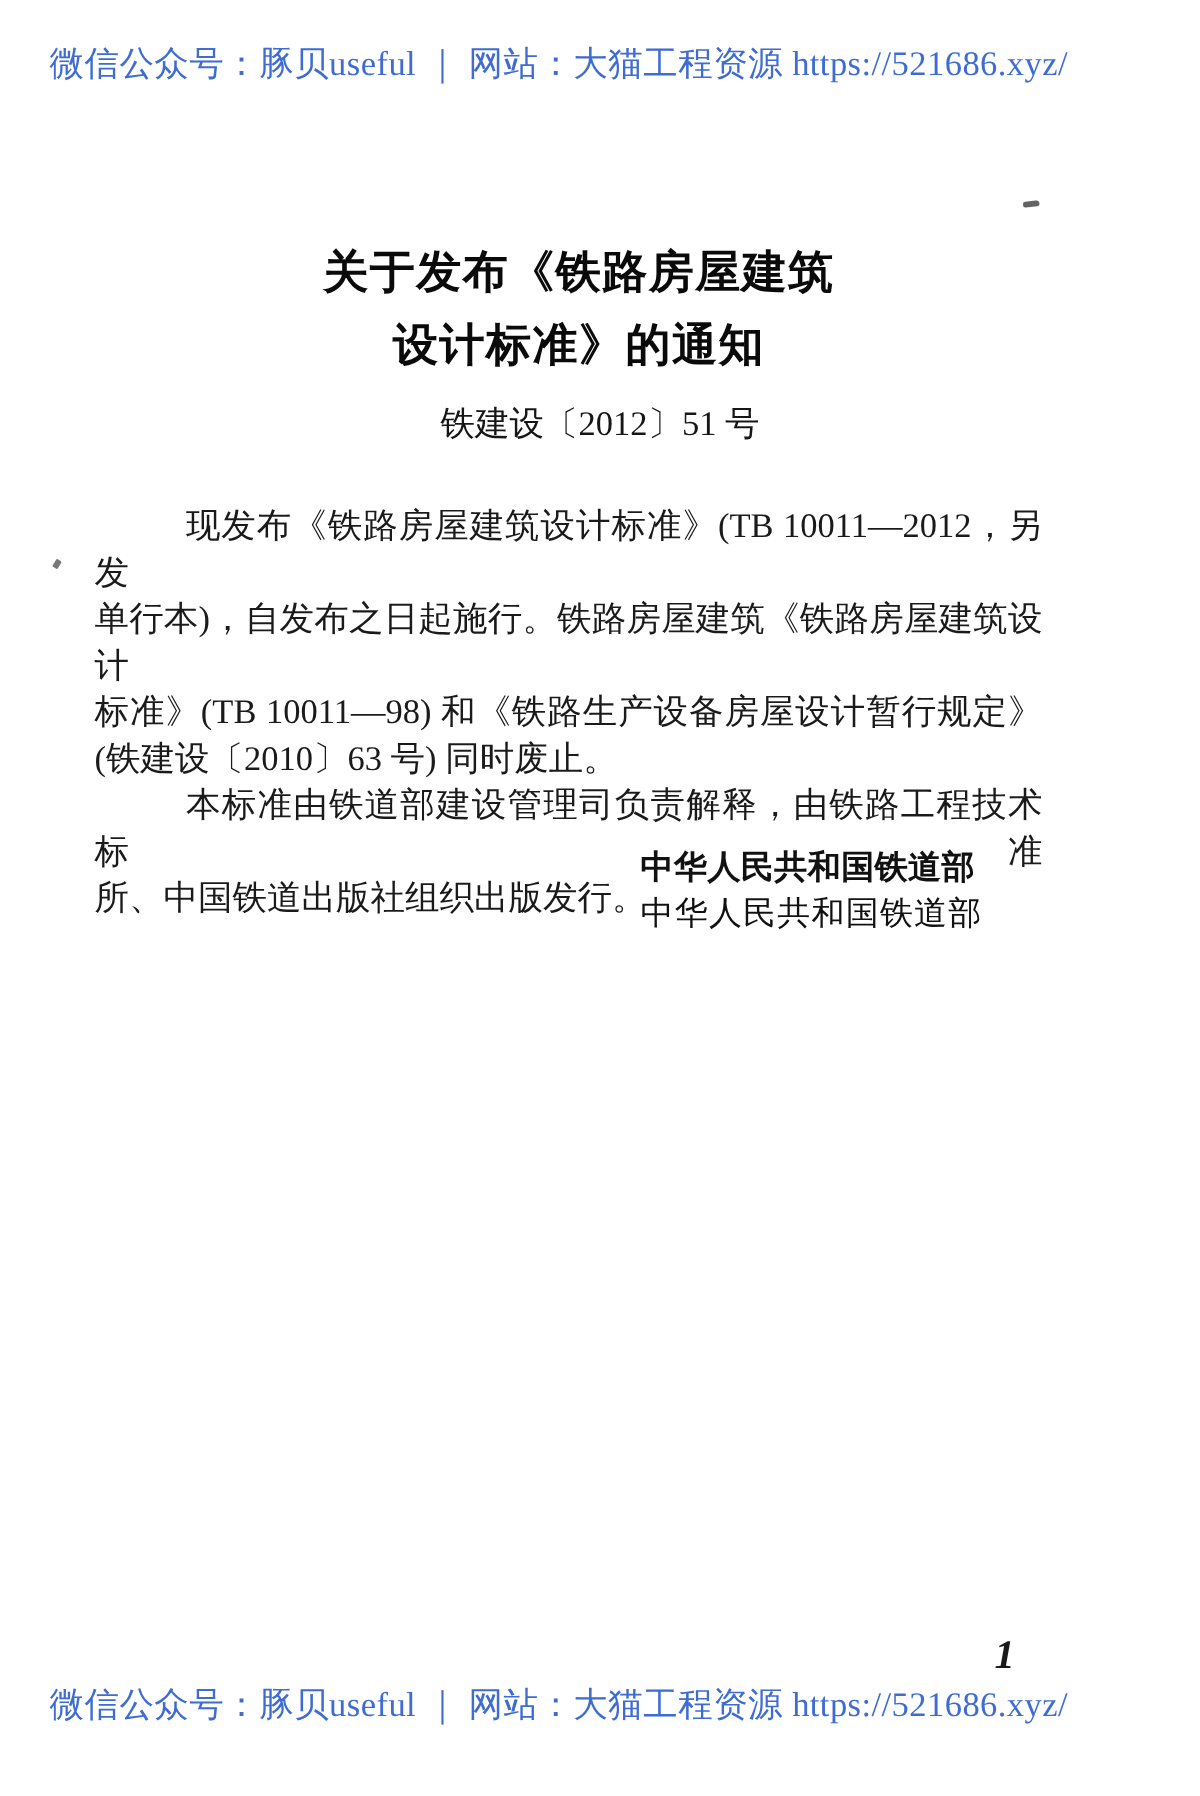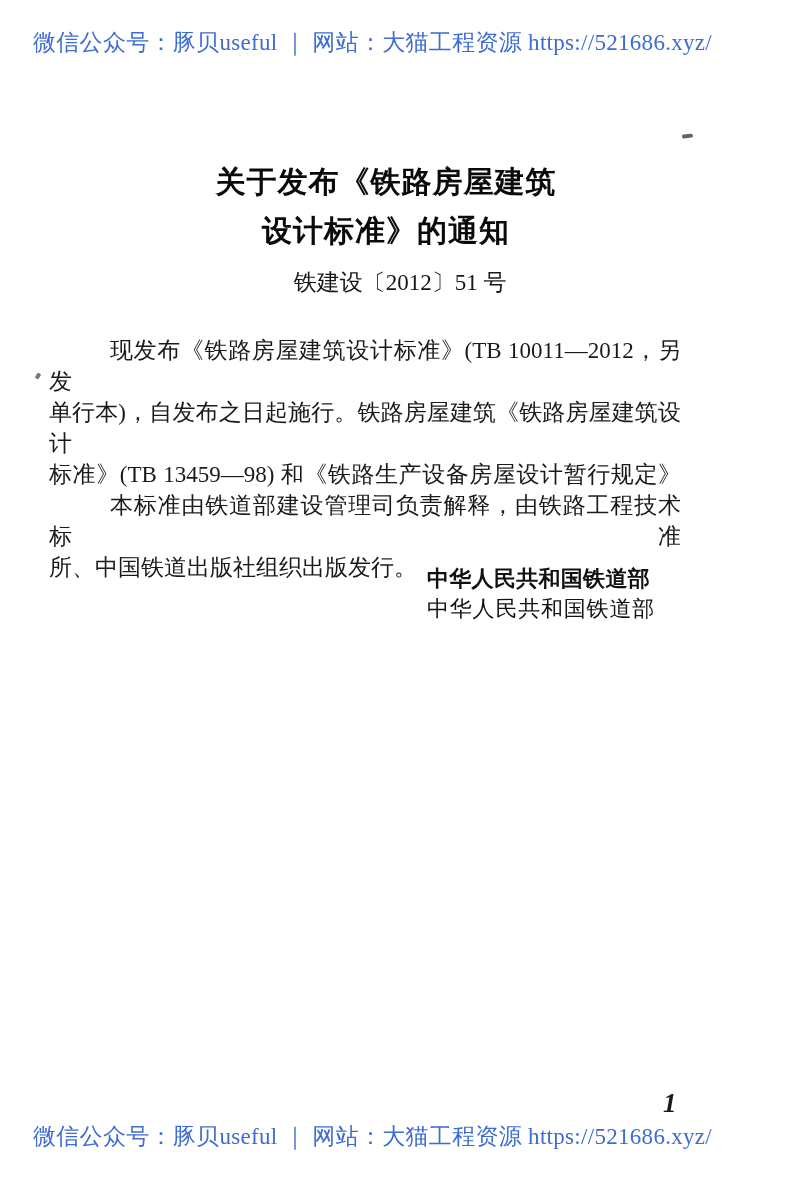--- a/index.html
+++ b/index.html
@@ -49,21 +49,21 @@
     left: 0;
     width: 800px;
     text-align: center;
     font-size: 23px;
     line-height: 30px;
     color: #161616;
   }
   .body-text {
     position: absolute;
     top: 335px;
-    left: 49px;
+    left: 63px;
     width: 632px;
     font-size: 23px;
     line-height: 31px;
     color: #1a1a1a;
   }
   .body-text .line {
     white-space: nowrap;
   }
   .body-text .line.full {
     white-space: normal;
@@ -138,21 +138,22 @@
   <div class="title">
     <div>关于发布《铁路房屋建筑</div>
     <div>设计标准》的通知</div>
   </div>
 
   <div class="doc-number">铁建设〔2012〕51 号</div>
 
   <div class="body-text">
     <div class="line full indent">现发布《铁路房屋建筑设计标准》(TB 10011—2012，另发</div>
     <div class="line full">单行本)，自发布之日起施行。铁路房屋建筑《铁路房屋建筑设计</div>
-    <div class="line full">标准》(TB 13459—98) 和《铁路生产设备房屋设计暂行规定》</div>
+    <div class="line full">标准》(TB 10011—98) 和《铁路生产设备房屋设计暂行规定》</div>
+    <div class="line">(铁建设〔2010〕63 号) 同时废止。</div>
     <div class="line full indent">本标准由铁道部建设管理司负责解释，由铁路工程技术标准</div>
     <div class="line">所、中国铁道出版社组织出版发行。</div>
   </div>
 
   <div class="signature-block">
     <div class="signature">中华人民共和国铁道部</div>
     <div class="sign-date">中华人民共和国铁道部</div>
   </div>
 
   <div class="page-number">1</div>

